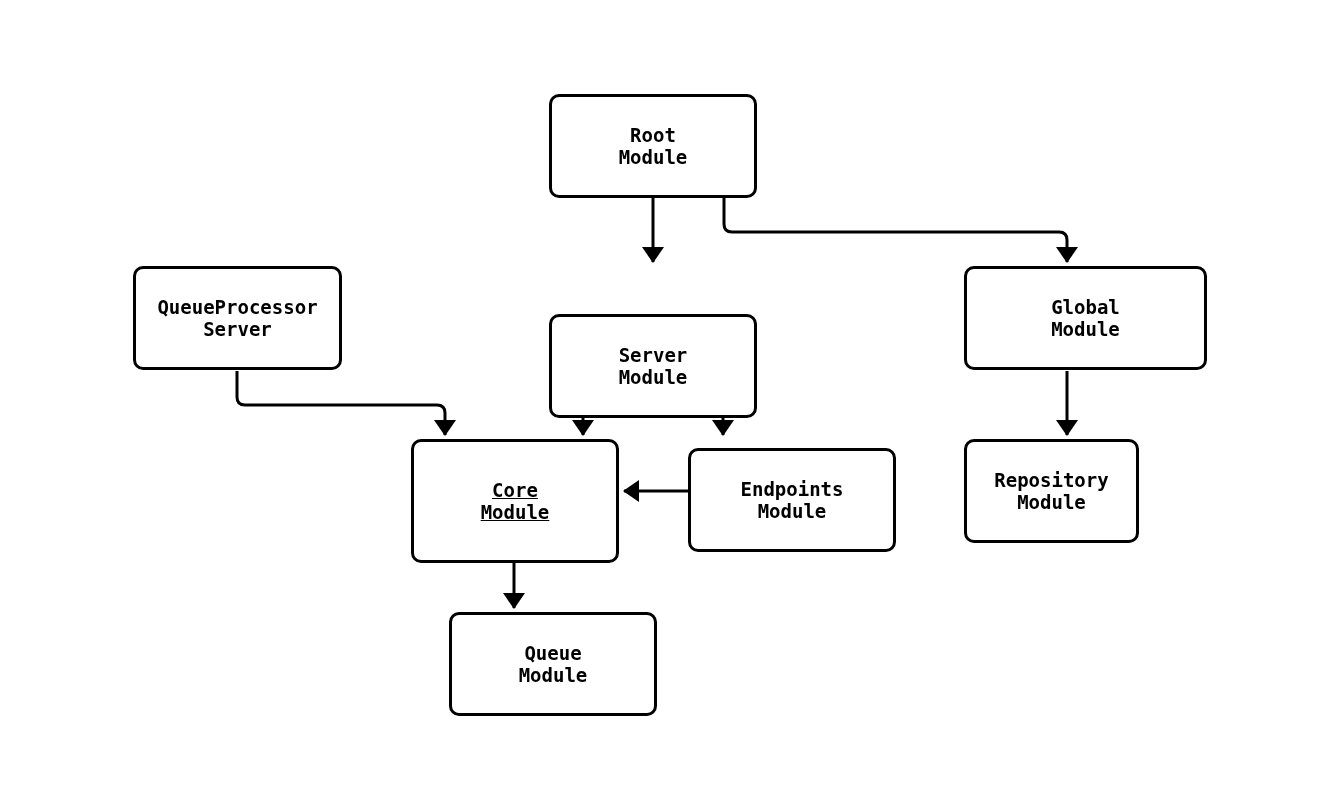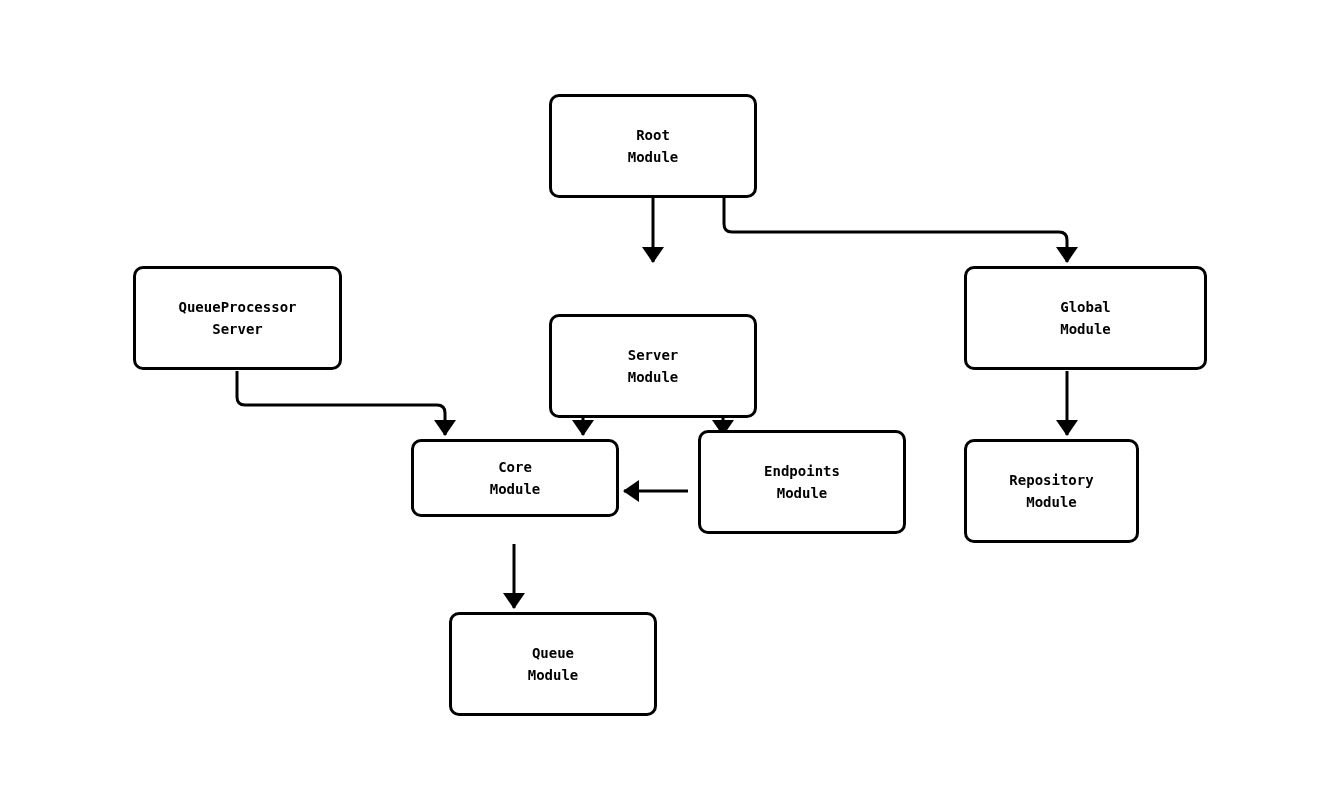--- a/index.html
+++ b/index.html
@@ -34,31 +34,31 @@
     border-radius: 10px;
     background: #ffffff;
     display: flex;
     align-items: center;
     justify-content: center;
   }
   .node .label {
     white-space: pre-line;
     text-align: center;
     font-weight: bold;
-    font-size: 14px;
+    font-size: 19px;
     line-height: 22px;
     color: #000000;
   }
   
   .n-root          { left: 549px; top:  94px; width: 208px; height: 104px; }
   .n-server        { left: 549px; top: 266px; width: 208px; height: 104px; margin-top: 48px; }
   .n-queueproc     { left: 133px; top: 266px; width: 209px; height: 104px; }
   .n-global        { left: 964px; top: 266px; width: 243px; height: 104px; }
-  .n-core          { left: 411px; top: 439px; width: 208px; height: 78px; }
-  .n-endpoints     { left: 688px; top: 430px; width: 208px; height: 104px; margin-left: 10px; }
+  .n-core          { left: 411px; top: 439px; width: 208px; height: 124px; text-decoration: underline; }
+  .n-endpoints     { left: 688px; top: 448px; width: 208px; height: 104px; }
   .n-repository    { left: 964px; top: 439px; width: 175px; height: 104px; }
   .n-queue         { left: 411px; top: 612px; width: 208px; height: 104px; margin-left: 38px; }
 </style>
 </head>
 <body>
 
 <div class="canvas">
 
   <svg class="edges" viewBox="0 0 1337 809" xmlns="http://www.w3.org/2000/svg">
     <defs>

